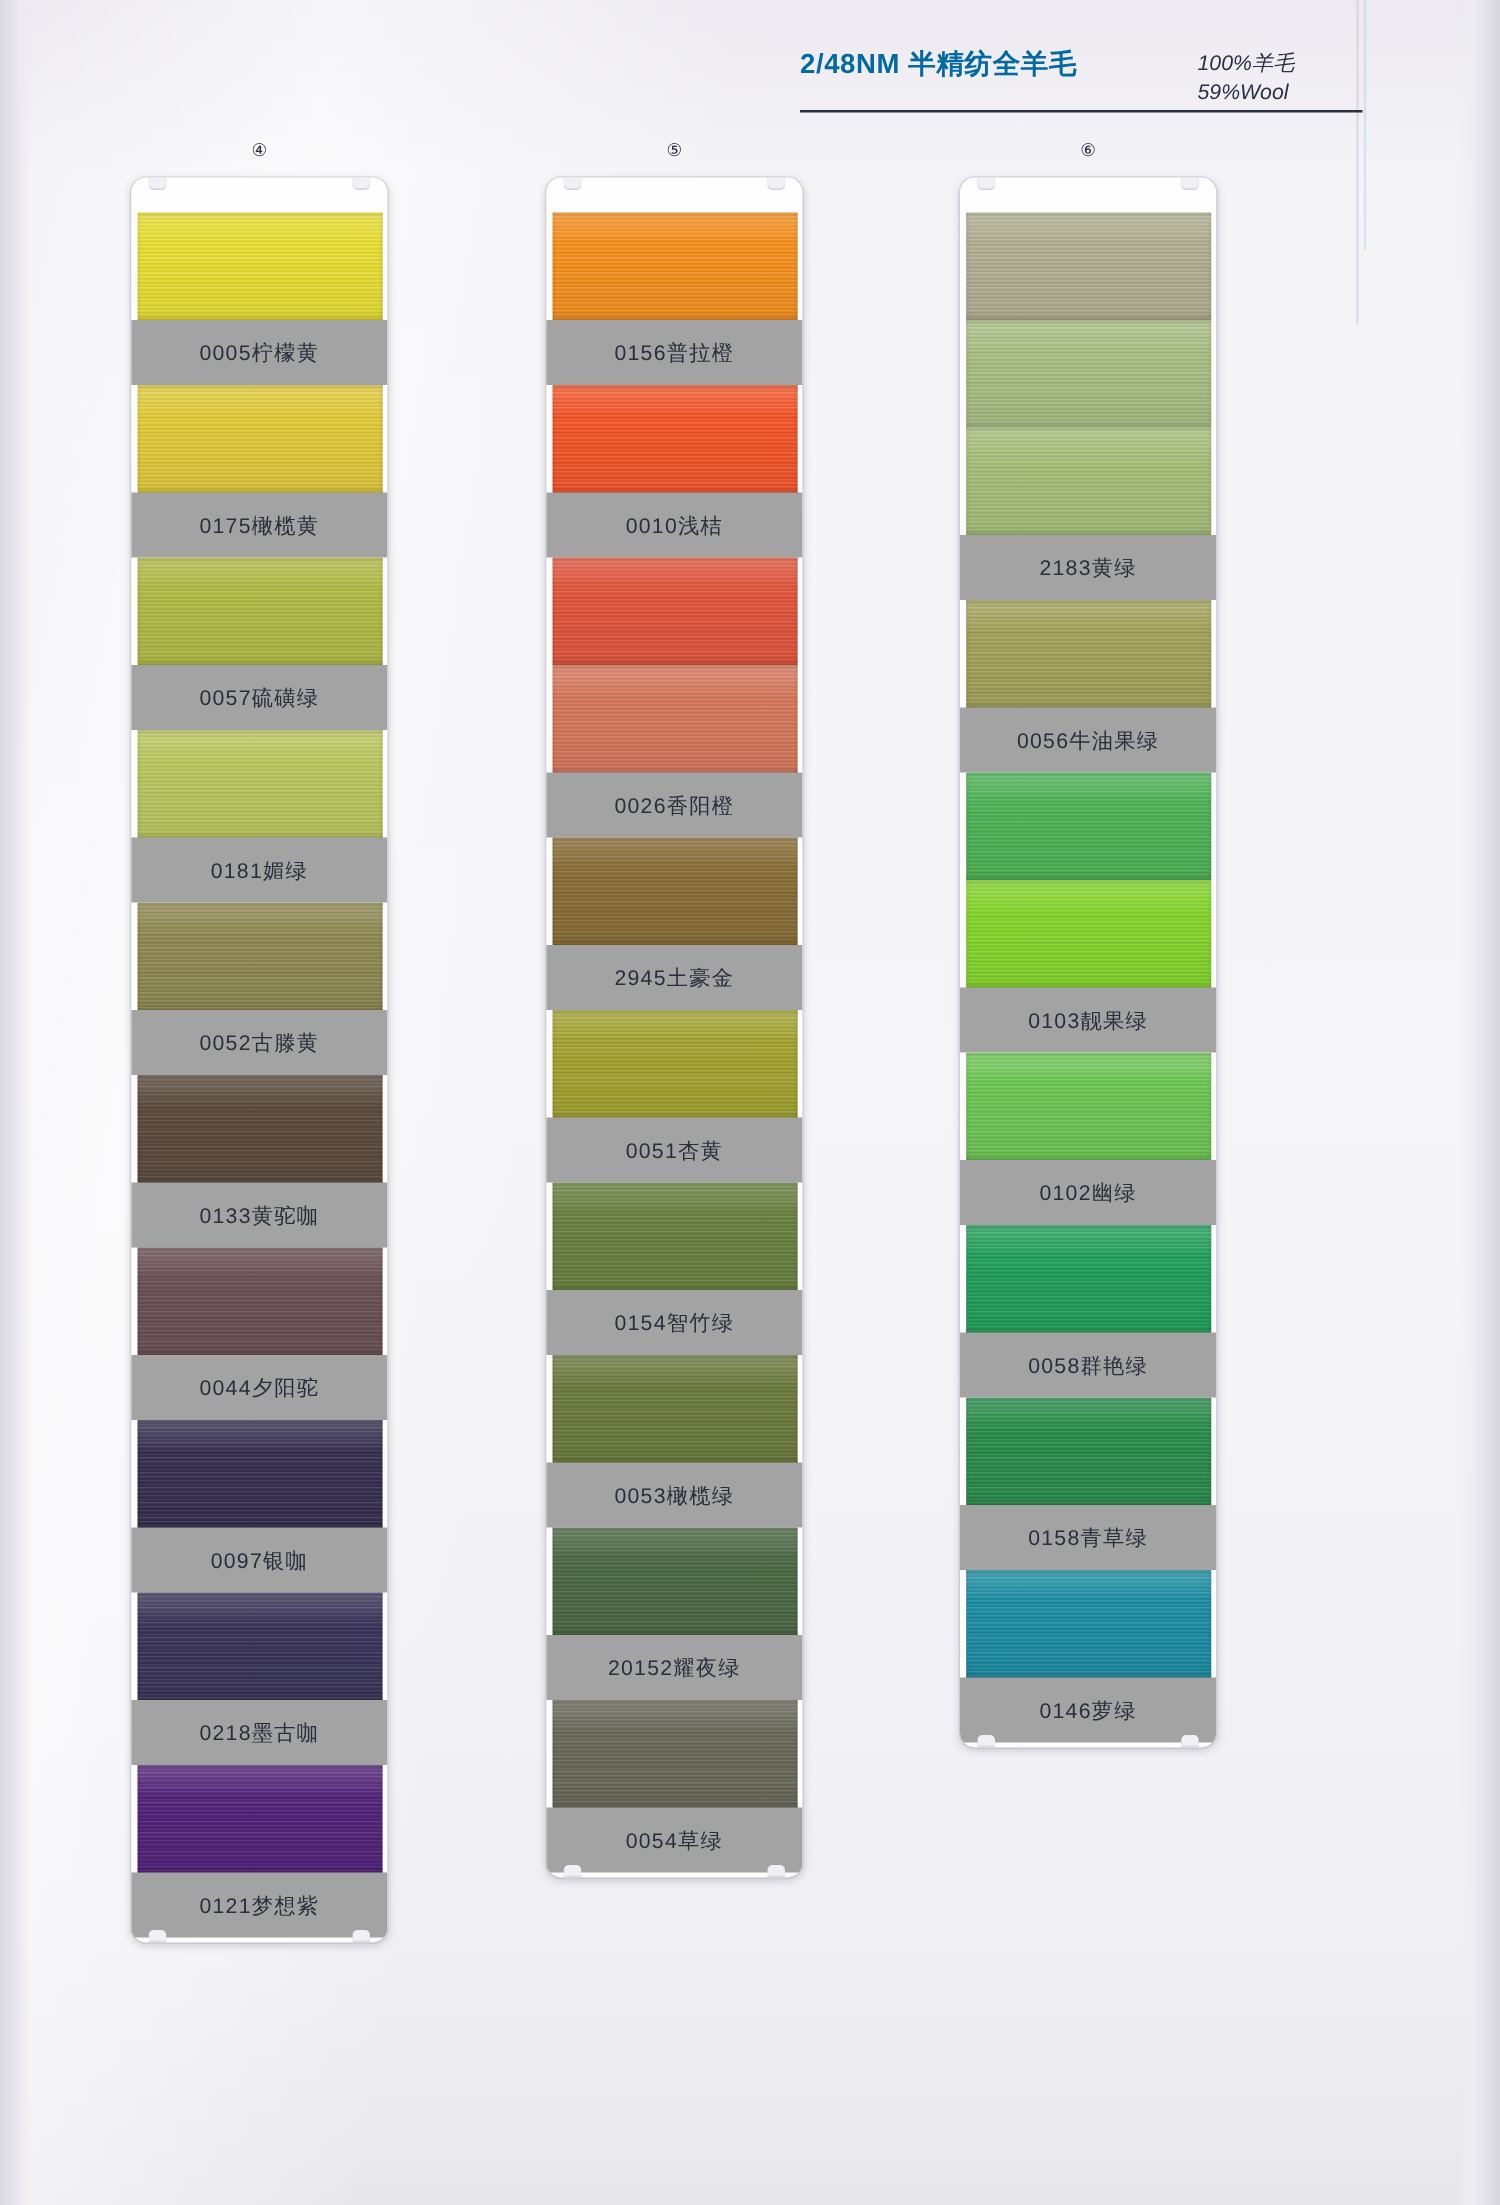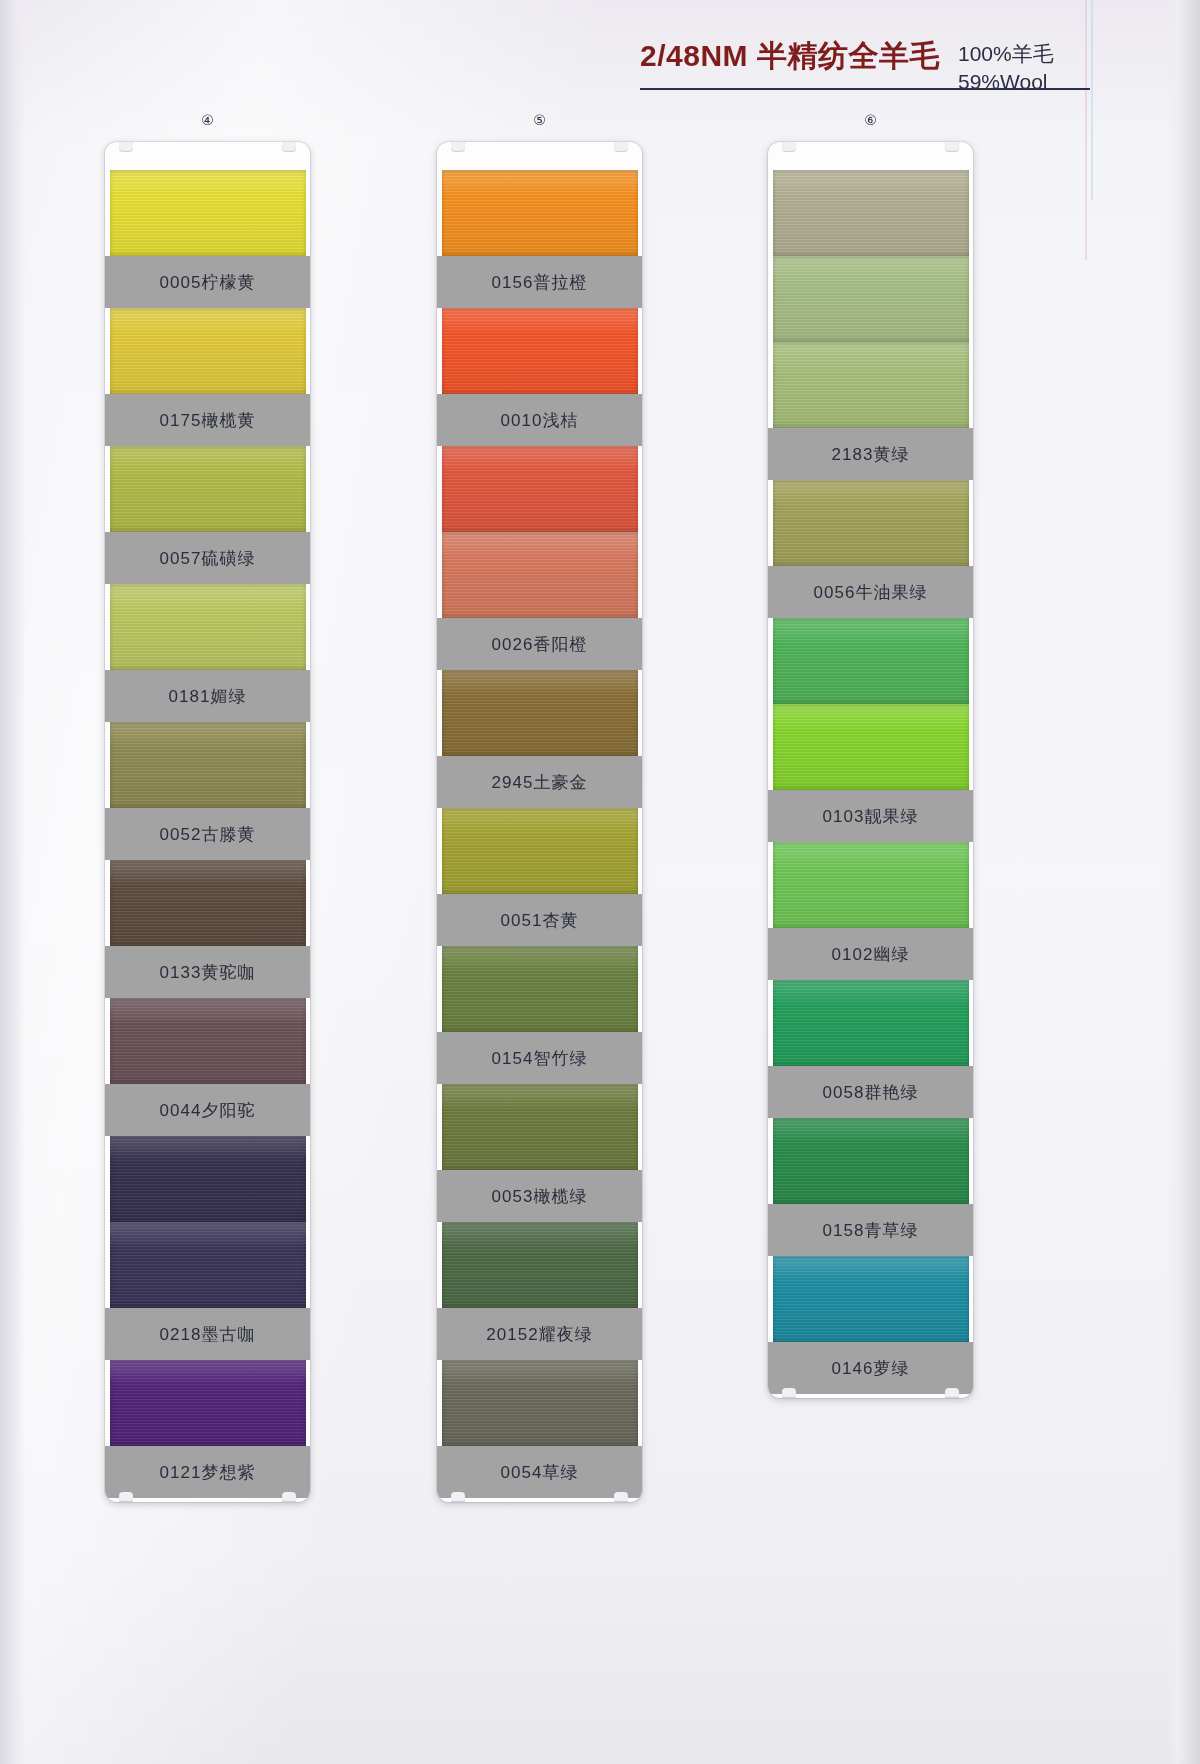--- a/index.html
+++ b/index.html
@@ -21,25 +21,25 @@
   .paper-edge-l{position:absolute;left:0;top:0;width:26px;height:100%;
     background:linear-gradient(90deg,#d9d8de 0%,#eceaf0 60%,rgba(255,255,255,0) 100%);}
   .paper-edge-r{position:absolute;right:0;top:0;width:34px;height:100%;
     background:linear-gradient(270deg,#d7d6dc 0%,#eeedf2 65%,rgba(255,255,255,0) 100%);}
   .scan-streak{position:absolute;top:0;width:2px;height:260px;opacity:.35;}
 
   
   .header{position:absolute;left:640px;top:36px;width:450px;height:60px;}
   .title{
     position:absolute;left:0;top:0;
-    font-size:30px;font-weight:bold;color:#7f1d1d;letter-spacing:.5px;
+    font-size:22px;font-weight:bold;color:#0369a1;letter-spacing:.5px;
     white-space:nowrap;
   }
   .comp{position:absolute;left:318px;top:4px;line-height:1.35;}
-  .comp div{font-size:21px;color:#2a2f44;white-space:nowrap;}
+  .comp div{font-size:17px;color:#2a2f44;white-space:nowrap;font-style:italic;}
   .header-rule{position:absolute;left:640px;top:88px;width:450px;height:2px;background:#2b3044;}
 
   
   .board{position:absolute;left:0;top:0;width:1200px;height:1764px;}
   .col{position:absolute;width:205px;}
   .col-head{
     position:absolute;top:-30px;left:0;width:205px;text-align:center;
     font-size:14px;color:#2c3147;
   }
   .card{
@@ -135,20 +135,21 @@
           <div class="sheen"></div>
         </div>
         <div class="label">0133黄驼咖</div>
         <div class="swatch" style="background-color: rgb(107, 81, 88);">
           <div class="sheen"></div>
         </div>
         <div class="label">0044夕阳驼</div>
         <div class="swatch" style="background-color: rgb(54, 48, 79);">
           <div class="sheen"></div>
         </div>
+        <div class="label">0097银咖</div>
         <div class="swatch" style="background-color: rgb(58, 53, 88);">
           <div class="sheen"></div>
         </div>
         <div class="label">0218墨古咖</div>
         <div class="swatch" style="background-color: rgb(83, 36, 122);">
           <div class="sheen"></div>
         </div>
         <div class="label">0121梦想紫</div>
       </div>
     </div>

